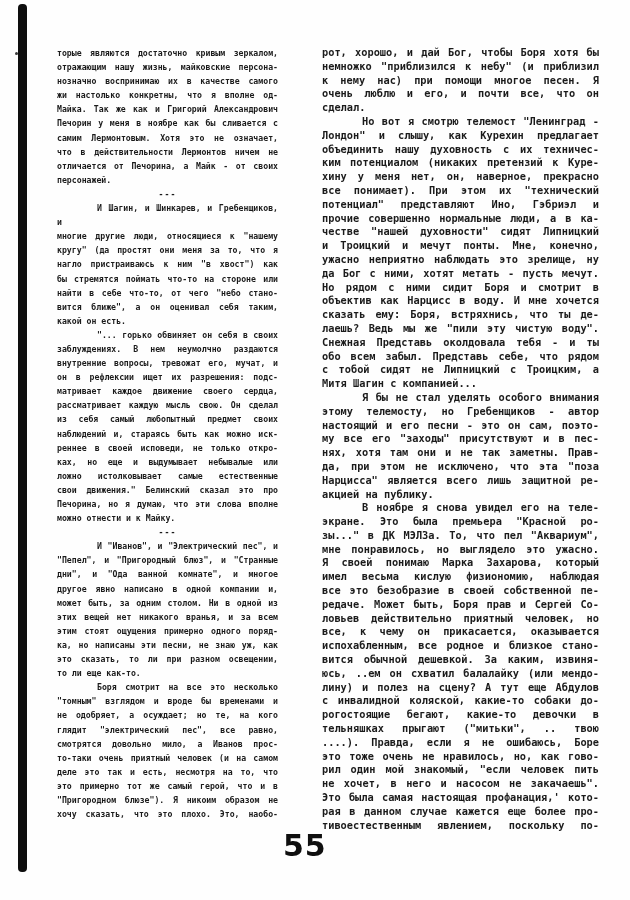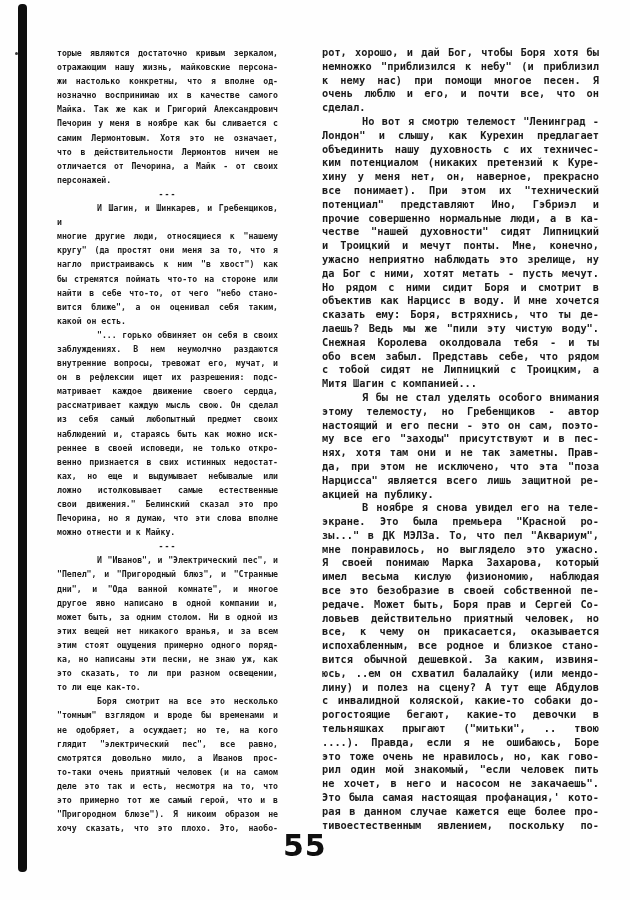--- a/index.html
+++ b/index.html
@@ -81,22 +81,22 @@
 </style>
 </head>
 <body>
 
 <div class="page">
   <div class="scan-bar"></div>
   <div class="speck"></div>
   <div class="col col-left">
       <div class="line">торые являются достаточно кривым зеркалом,</div>
       <div class="line">отражающим нашу жизнь, майковские персона-</div>
+      <div class="line">нозначно воспринимаю их в качестве самого</div>
       <div class="line">жи настолько конкретны, что я вполне од-</div>
-      <div class="line">нозначно воспринимаю их в качестве самого</div>
       <div class="line">Майка. Так же как и Григорий Александрович</div>
       <div class="line">Печорин у меня в ноябре как бы сливается с</div>
       <div class="line">самим Лермонтовым. Хотя это не означает,</div>
       <div class="line">что в действительности Лермонтов ничем не</div>
       <div class="line">отличается от Печорина, а Майк - от своих</div>
       <div class="line last">персонажей.</div>
       <div class="line separator">---</div>
       <div class="line indent">И Шагин, и Шинкарев, и Гребенщиков, и</div>
       <div class="line">многие другие люди, относящиеся к "нашему</div>
       <div class="line">кругу" (да простят они меня за то, что я</div>
@@ -107,21 +107,20 @@
       <div class="line last">какой он есть.</div>
       <div class="line indent">"... горько обвиняет он себя в своих</div>
       <div class="line">заблуждениях. В нем неумолчно раздаются</div>
       <div class="line">внутренние вопросы, тревожат его, мучат, и</div>
       <div class="line">он в рефлексии ищет их разрешения: подс-</div>
       <div class="line">матривает каждое движение своего сердца,</div>
       <div class="line">рассматривает каждую мысль свою. Он сделал</div>
       <div class="line">из себя самый любопытный предмет своих</div>
       <div class="line">наблюдений и, стараясь быть как можно иск-</div>
       <div class="line">реннее в своей исповеди, не только откро-</div>
-      <div class="line">венно признается в свих истинных недостат-</div>
       <div class="line">ках, но еще и выдумывает небывалые или</div>
       <div class="line">ложно истолковывает самые естественные</div>
       <div class="line">свои движения." Белинский сказал это про</div>
       <div class="line">Печорина, но я думаю, что эти слова вполне</div>
       <div class="line last">можно отнести и к Майку.</div>
       <div class="line separator">---</div>
       <div class="line indent">И "Иванов", и "Электрический пес", и</div>
       <div class="line">"Пепел", и "Пригородный блюз", и "Странные</div>
       <div class="line">дни", и "Ода ванной комнате", и многое</div>
       <div class="line">другое явно написано в одной компании и,</div>
@@ -157,21 +156,21 @@
       <div class="line">потенциал" представляют Ино, Гэбриэл и</div>
       <div class="line">прочие совершенно нормальные люди, а в ка-</div>
       <div class="line">честве "нашей духовности" сидят Липницкий</div>
       <div class="line">и Троицкий и мечут понты. Мне, конечно,</div>
       <div class="line">ужасно неприятно наблюдать это зрелище, ну</div>
       <div class="line">да Бог с ними, хотят метать - пусть мечут.</div>
       <div class="line">Но рядом с ними сидит Боря и смотрит в</div>
       <div class="line">объектив как Нарцисс в воду. И мне хочется</div>
       <div class="line">сказать ему: Боря, встряхнись, что ты де-</div>
       <div class="line">лаешь? Ведь мы же "пили эту чистую воду".</div>
-      <div class="line">Снежная Королева околдовала тебя - и ты</div>
+      <div class="line">Снежная Представь околдовала тебя - и ты</div>
       <div class="line">обо всем забыл. Представь себе, что рядом</div>
       <div class="line">с тобой сидят не Липницкий с Троицким, а</div>
       <div class="line last">Митя Шагин с компанией...</div>
       <div class="line indent">Я бы не стал уделять особого внимания</div>
       <div class="line">этому телемосту, но Гребенщиков - автор</div>
       <div class="line">настоящий и его песни - это он сам, поэто-</div>
       <div class="line">му все его "заходы" присутствуют и в пес-</div>
       <div class="line">нях, хотя там они и не так заметны. Прав-</div>
       <div class="line">да, при этом не исключено, что эта "поза</div>
       <div class="line">Нарцисса" является всего лишь защитной ре-</div>

